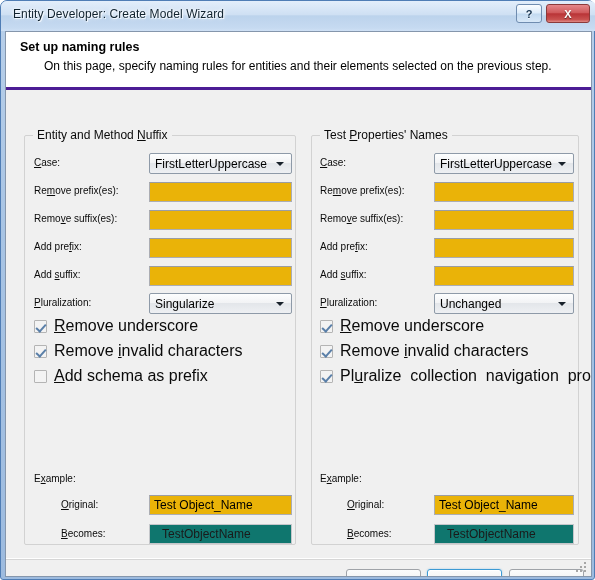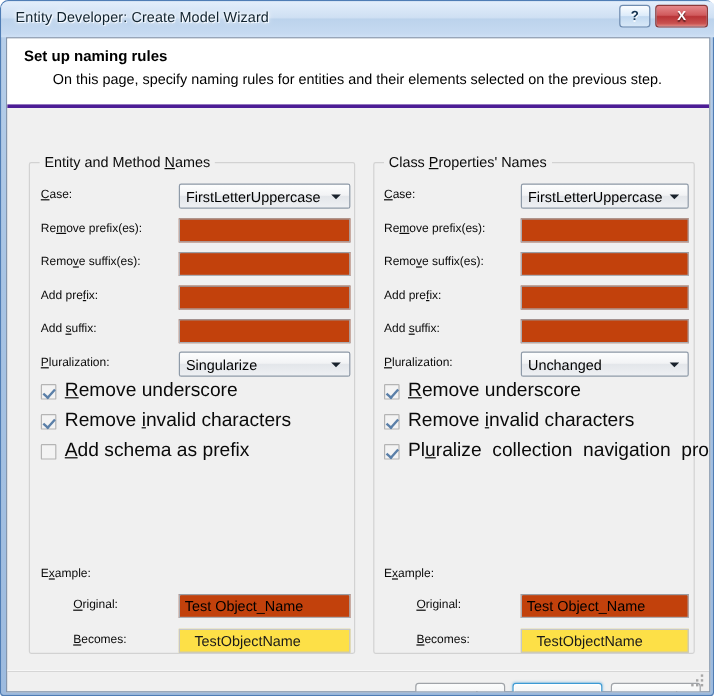--- a/index.html
+++ b/index.html
@@ -127,30 +127,30 @@
     font-size: 10px;
     color: #0a0a0a;
     white-space: nowrap;
   }
   u { text-decoration: underline; text-underline-offset: 1px; }
 
   .tbox {
     position: absolute;
     box-sizing: border-box;
     height: 20px;
-    background: #c2410c;
+    background: #eab308;
     border: 1px solid #abadb3;
     border-top-color: #9a9da3;
     font-size: 12px;
     color: #000000;
     padding: 2px 0 0 4px;
     overflow: hidden;
     white-space: nowrap;
   }
-  .tbox.readonly { background: #fde047; color: #1a1a1a; border-color: #c4c6ca; padding-left: 12px; }
+  .tbox.readonly { background: #0f766e; color: #1a1a1a; border-color: #c4c6ca; padding-left: 12px; }
 
   .combo {
     position: absolute;
     box-sizing: border-box;
     height: 21px;
     border: 1px solid #8e9aa8;
     border-radius: 2px;
     background: linear-gradient(to bottom, #fdfefe 0%, #f2f3f5 46%, #e3e6ea 50%, #eef0f3 100%);
     font-size: 12px;
     color: #000000;
@@ -257,27 +257,27 @@
 
   <div id="client">
 
     <div id="header-band">
       <div id="header-title">Set up naming rules</div>
       <div id="header-sub">On this page, specify naming rules for entities and their elements selected on the previous step.</div>
     </div>
 
     <div class="groupbox" id="gb-left">
       <div class="gb-title">
-        <span>Entity and Method </span><u>N</u><span>ames</span>
+        <span>Entity and Method </span><u>N</u><span>uffix</span>
       </div>
     </div>
 
     <div class="groupbox" id="gb-right">
       <div class="gb-title">
-        <span>Class </span><u>P</u><span>roperties' Names</span>
+        <span>Test </span><u>P</u><span>roperties' Names</span>
       </div>
     </div>
 
     <div id="controls-layer">
         <div class="flabel" style="left: 28px; top: 125px;"><u>C</u>ase:</div>
         <div class="combo" style="left: 143px; top: 121px; width: 143px;"><span>FirstLetterUppercase</span><span class="arrow"></span></div>
         <div class="flabel" style="left: 28px; top: 153px;">Re<u>m</u>ove&nbsp;prefix(es):</div>
         <div class="tbox" style="left: 143px; top: 150px; width: 143px;"></div>
         <div class="flabel" style="left: 28px; top: 181px;">Remo<u>v</u>e&nbsp;suffix(es):</div>
         <div class="tbox" style="left: 143px; top: 178px; width: 143px;"></div>

